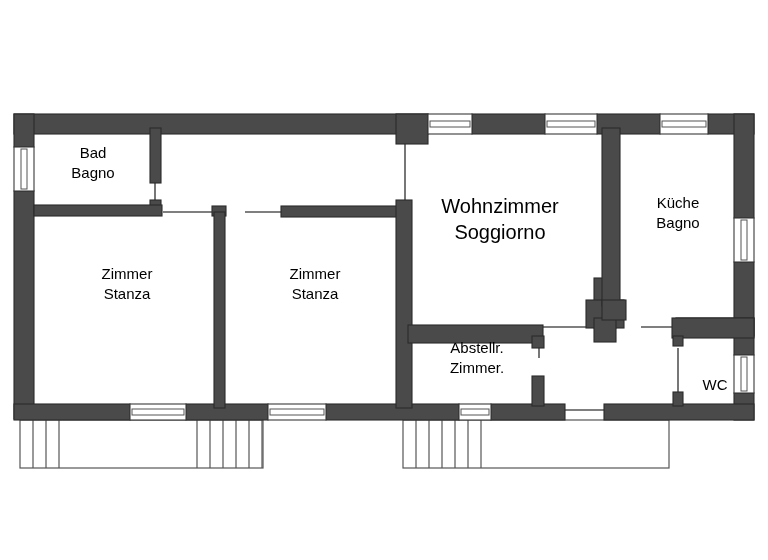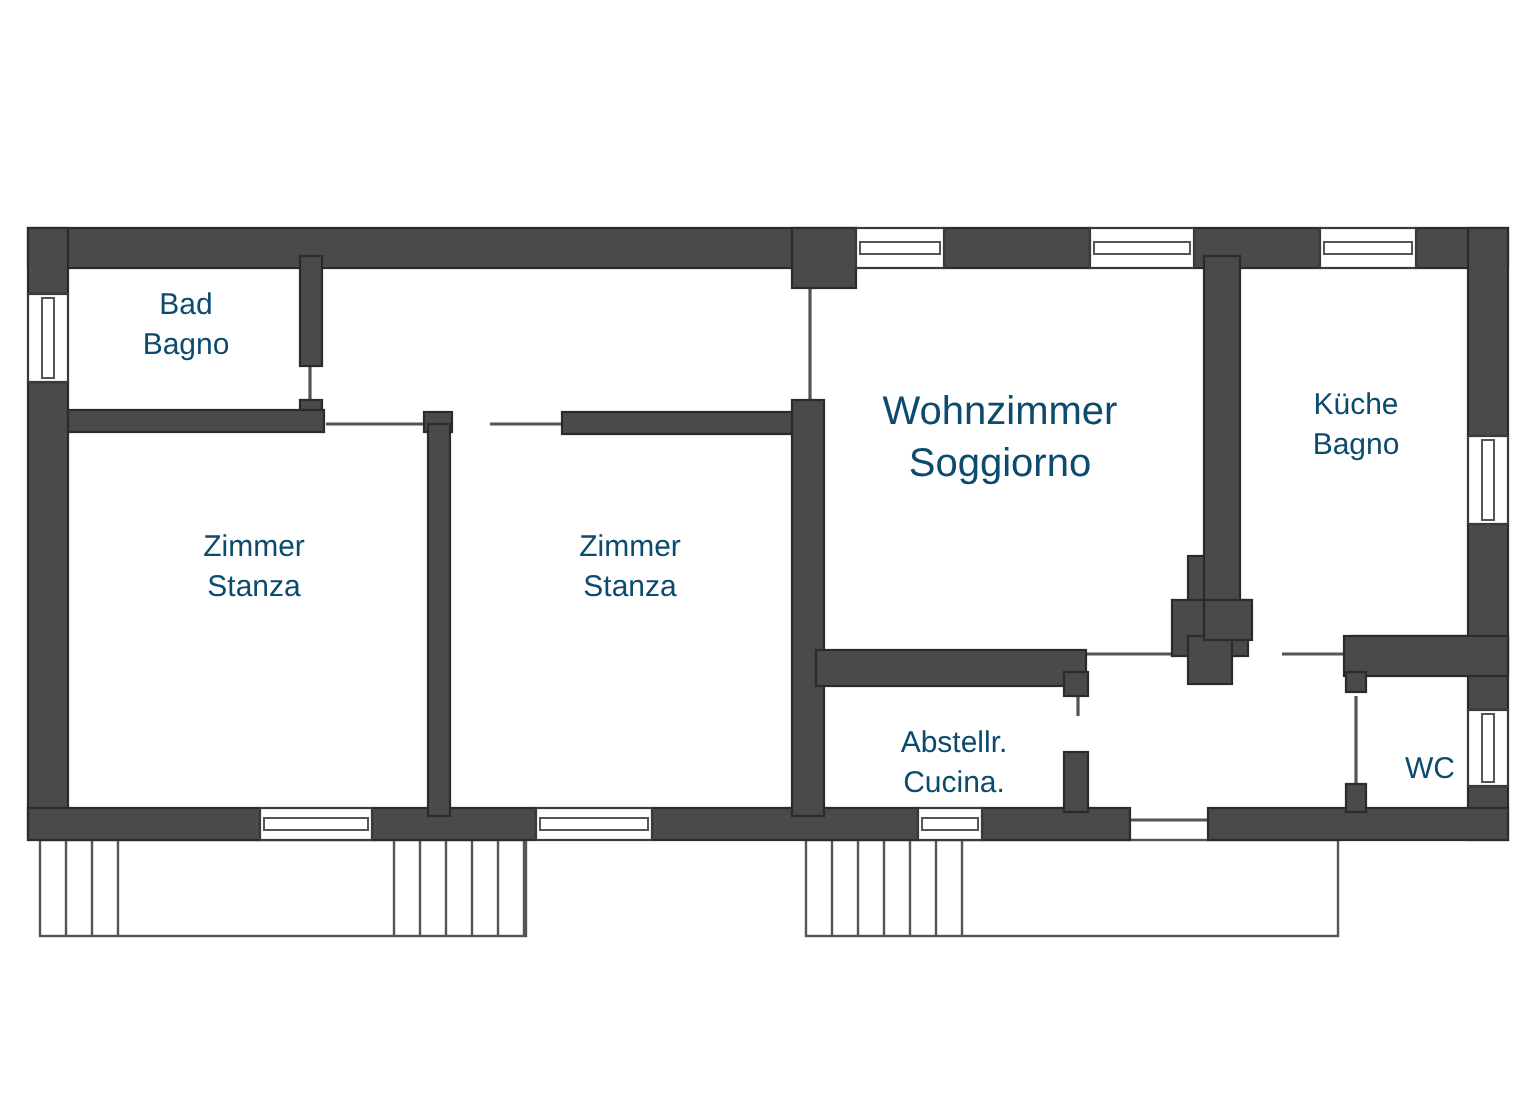--- a/index.html
+++ b/index.html
@@ -21,21 +21,21 @@
     position: absolute;
     left: 0;
     top: 0;
     width: 768px;
     height: 560px;
     display: block;
   }
   .room-label {
     position: absolute;
     text-align: center;
-    color: #0c4a6e;
+    color: #000000;
     font-family: "Liberation Sans", sans-serif;
     line-height: 1.32;
     white-space: nowrap;
     pointer-events: none;
     -webkit-font-smoothing: antialiased;
   }
   .room-label span {
     display: block;
   }
 </style>
@@ -223,22 +223,22 @@
   <div class="room-label" style="left: 410px; top: 193px; width: 180px; font-size: 20px;">
     <span>Wohnzimmer</span>
     <span>Soggiorno</span>
   </div>
 
   <div class="room-label" style="left: 618px; top: 193px; width: 120px; font-size: 15px;">
     <span>Küche</span>
     <span>Bagno</span>
   </div>
 
-  <div class="room-label" style="left: 417px; top: 338px; width: 120px; font-size: 15px; margin-top: 24px;">
+  <div class="room-label" style="left: 417px; top: 338px; width: 120px; font-size: 15px;">
     <span>Abstellr.</span>
-    <span>Cucina.</span>
+    <span>Zimmer.</span>
   </div>
 
   <div class="room-label" style="left: 675px; top: 375px; width: 80px; font-size: 15px;">
     <span>WC</span>
   </div>
 
 </div>
 
 </body></html>

